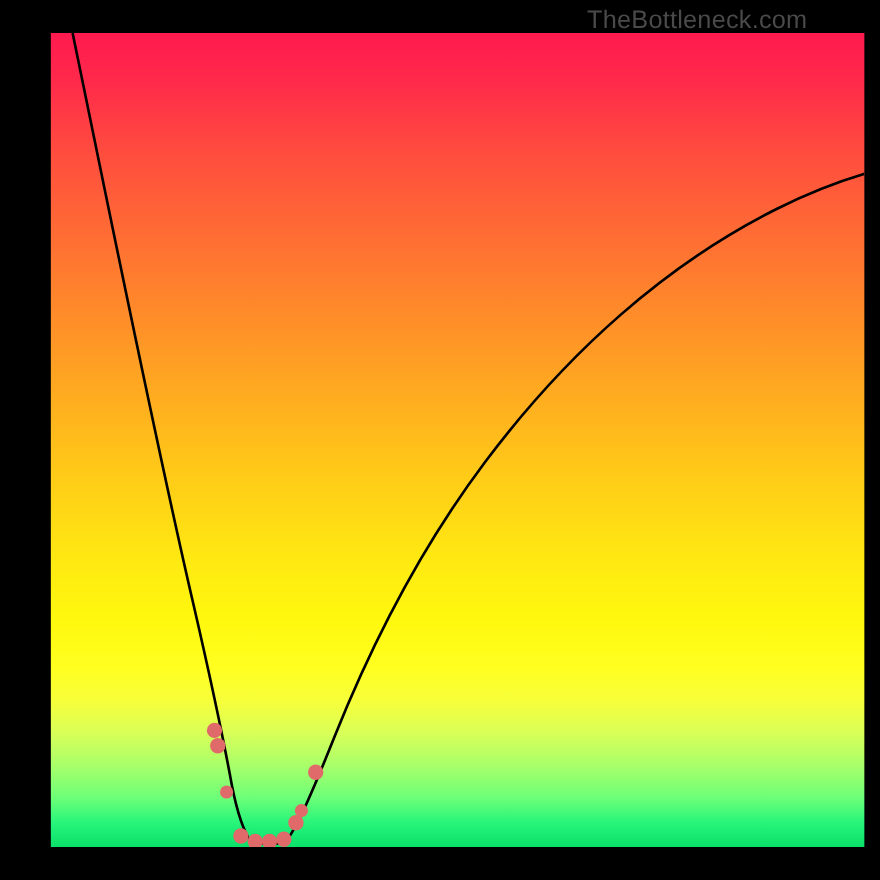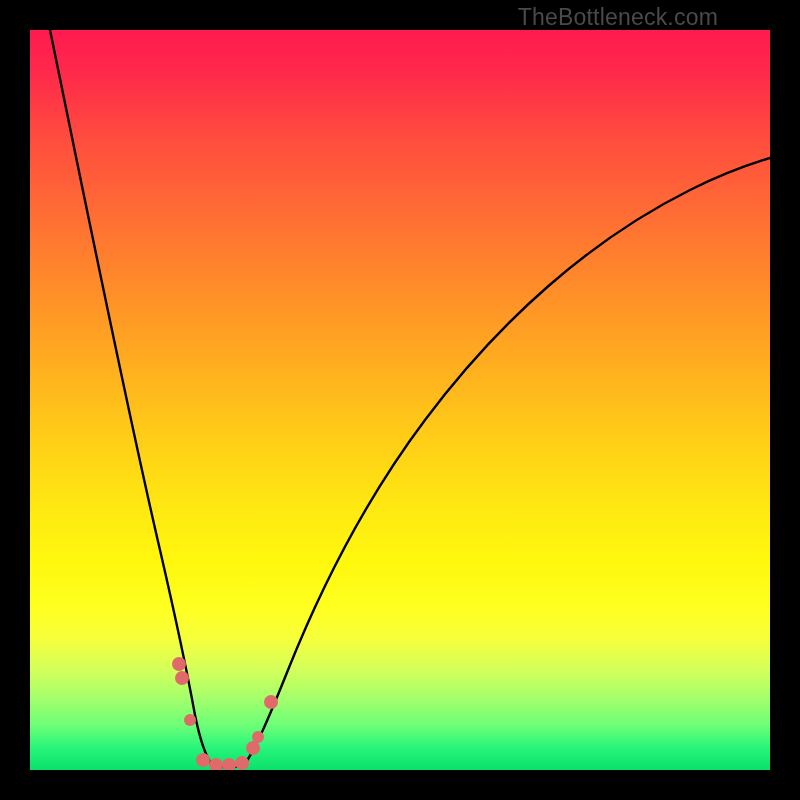--- a/index.html
+++ b/index.html
@@ -7,21 +7,21 @@
     padding: 0;
     width: 800px;
     height: 800px;
     overflow: hidden;
     background: #000;
     font-family: Arial, Helvetica, sans-serif;
   }
   .frame {
     position: absolute;
     top: 0;
-    left: 0;
+    left: 16px;
     width: 730px;
     height: 800px;
     background: #000;
   }
   .plot {
     position: absolute;
     top: 30px;
     left: 30px;
     width: 740px;
     height: 740px;

